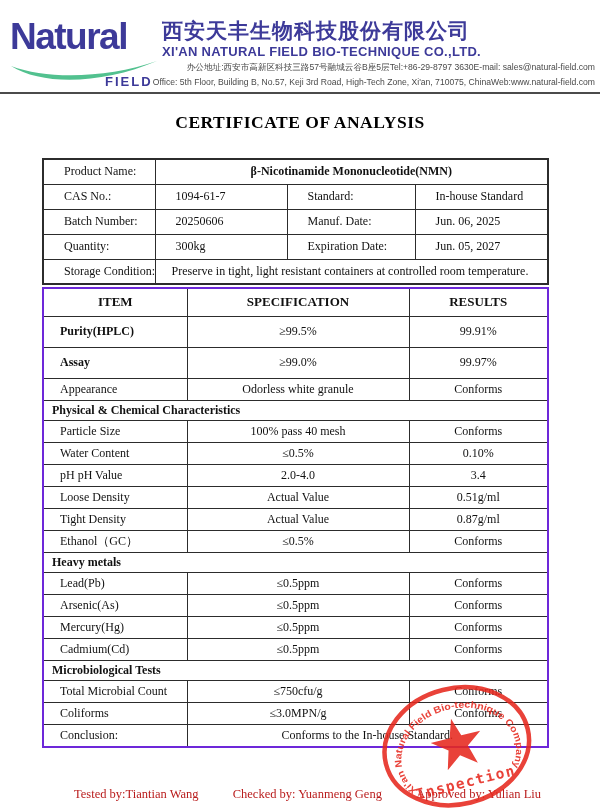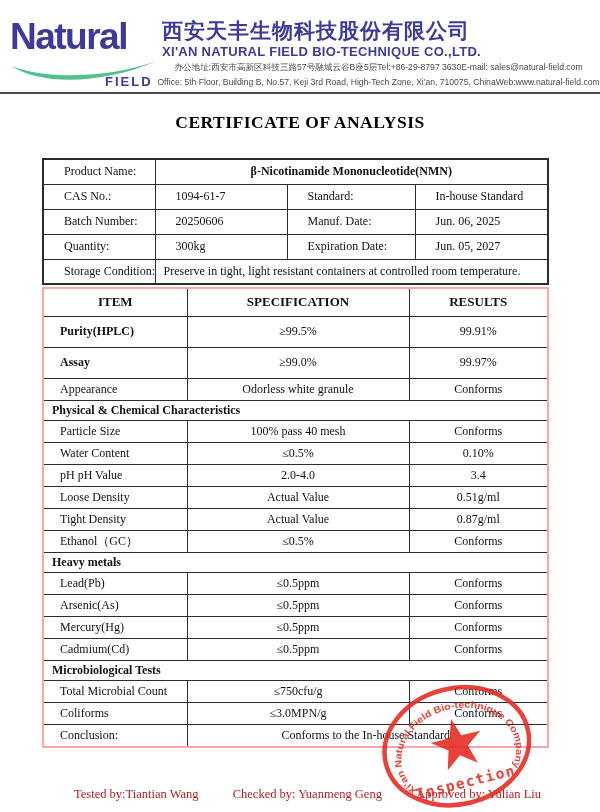--- a/index.html
+++ b/index.html
@@ -7,38 +7,38 @@
   body { position: relative; font-family: "Liberation Serif", serif; color: #111; }
 
   
   .header { position: absolute; top: 0; left: 0; width: 600px; height: 92px; font-family: "Liberation Sans", sans-serif; border-radius: 30px; }
   .logo { position: absolute; left: 8px; top: 14px; width: 150px; height: 78px; }
   .logo-natural { position: absolute; left: 2px; top: 2px; font-size: 37px; font-weight: 700; color: #3d3a99; letter-spacing: -1.5px; }
   .logo-swoosh { position: absolute; left: 0px; top: 44px; }
   .logo-field { position: absolute; left: 97px; top: 60px; font-size: 13px; font-weight: 700; color: #3d3a99; letter-spacing: 2px; }
   .company-cn { position: absolute; left: 162px; top: 17px; font-size: 21px; font-weight: 700; color: #3d3a99; letter-spacing: 1px; }
   .company-en { position: absolute; left: 162px; top: 44px; font-size: 13px; font-weight: 700; color: #3d3a99; letter-spacing: 0.3px; }
-  .contact-line1, .contact-line2 { position: absolute; left: 162px; right: 5px; display: flex; justify-content: center; font-size: 8.6px; color: #4a4a4a; white-space: nowrap; }
+  .contact-line1, .contact-line2 { position: absolute; left: 162px; right: 5px; display: flex; justify-content: flex-end; font-size: 8.6px; color: #4a4a4a; white-space: nowrap; }
   .contact-line1 { top: 62px; }
   .contact-line2 { top: 77px; }
   .divider { position: absolute; top: 92px; left: 0; width: 600px; height: 2px; background: #4b4b4b; }
 
   
   .doc-title { position: absolute; top: 112px; left: 0; width: 600px; text-align: center; font-size: 17.5px; font-weight: 700; letter-spacing: 0.5px; color: #000; }
 
   
   table { border-collapse: collapse; table-layout: fixed; background: transparent; }
   .info-table { position: absolute; top: 158px; left: 42px; width: 505px; }
   .spec-table { position: absolute; top: 287px; left: 42px; width: 505px; }
   td, th { border: 1px solid #2c2c2c; font-size: 12px; font-weight: 400; vertical-align: middle; overflow: hidden; white-space: nowrap; }
   .info-table { border: 2px solid #2c2c2c; }
-  .spec-table { border: 2px solid #fca5a5; }
+  .spec-table { border: 2px solid #6d28d9; }
   .info-table td { height: 25px; padding-left: 20px; text-align: left; }
   td.merged-center { text-align: center; font-weight: 700; padding-left: 0; }
-  td.storage-val { padding-left: 8px; }
+  td.storage-val { padding-left: 16px; }
 
   .spec-table th { height: 28px; text-align: center; font-weight: 700; font-size: 13px; }
   .spec-table td.item { padding-left: 16px; text-align: left; }
   .spec-table td.c { text-align: center; }
   .spec-table tr.tall td { height: 31px; }
   .spec-table tr.norm td { height: 22px; margin-top: 24px; }
   .spec-table tr.secrow td { height: 20px; font-weight: 700; padding-left: 8px; }
   .spec-table tr.concl td { height: 23px; }
   .spec-table td.bold { font-weight: 700; }
 

